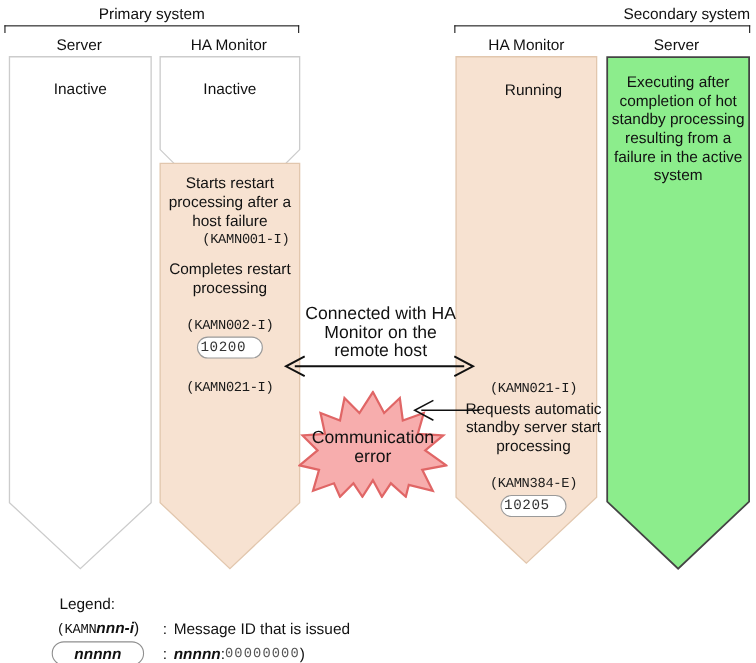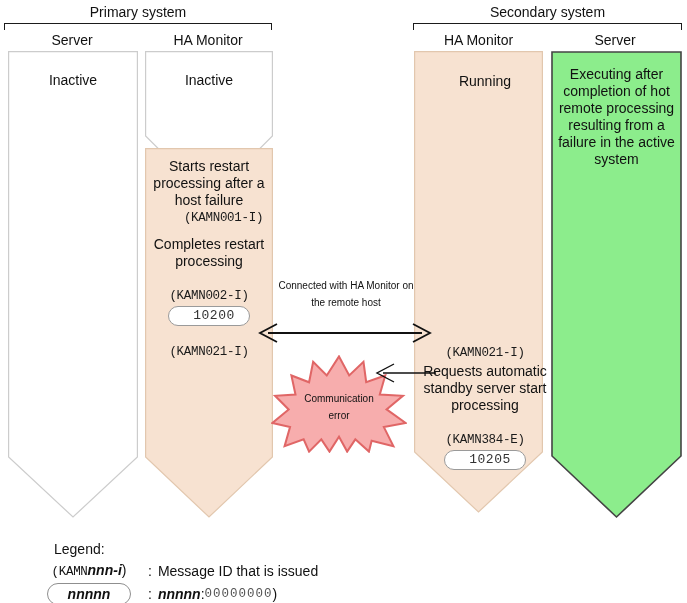--- a/index.html
+++ b/index.html
@@ -52,33 +52,33 @@
     font-family:"Liberation Mono","DejaVu Sans Mono",monospace;
     font-size:12.5px;
     letter-spacing:-0.3px;
     color:#1a1a1a;
   }
   .pill{
     display:inline-block;
     border:1px solid #9a9a9a;
     border-radius:10px;
     background:#ffffff;
-    padding:1px 14px 2px 24px;
+    padding:1px 14px 2px 2px;
     font-family:"Liberation Mono","DejaVu Sans Mono",monospace;
     font-size:13px;
     color:#333;
     letter-spacing:0.5px;
     line-height:15px;
   }
 
   
   .center-note{
     position:absolute;
     text-align:center;
-    font-size:10px;
+    font-size:16px;
     line-height:17px;
     color:#111;
   }
 
   
   .legend-title{font-size:14px;color:#111;margin-left:47px;}
   .legend-row{display:flex;align-items:center;font-size:14px;color:#111;}
   .legend-key{width:118px;text-align:center;}
   .legend-pill{
     display:inline-block;
@@ -96,21 +96,21 @@
 </style>
 </head>
 <body>
 
 <div class="abs sys-title" style="left:4px;top:4px;width:268px;">Primary system</div>
 <div class="abs bracket" style="left:4px;top:23px;width:268px;"></div>
 
 <div class="abs col-title" style="left:6px;top:32px;width:132px;">Server</div>
 <div class="abs col-title" style="left:143px;top:32px;width:130px;">HA Monitor</div>
 
-<div class="abs sys-title" style="left:413px;top:4px;width:269px;">Secondary system</div>
+<div class="abs sys-title" style="left:413px;top:4px;width:269px;text-align:right;">Secondary system</div>
 <div class="abs bracket" style="left:413px;top:23px;width:269px;"></div>
 
 <div class="abs col-title" style="left:413px;top:32px;width:131px;">HA Monitor</div>
 <div class="abs col-title" style="left:549px;top:32px;width:132px;">Server</div>
 
 <div class="abs" style="left:8px;top:51px;width:130px;height:467px;">
   <svg class="stroke-svg" width="130" height="467" viewBox="0 0 130 467">
     <polygon points="0.6,0.6 129.4,0.6 129.4,406 65,466 0.6,406" fill="#ffffff" stroke="#cccccc" stroke-width="1.2"></polygon>
   </svg>
   <div class="shape-text" style="top:21px;">Inactive</div>
@@ -151,21 +151,21 @@
   <div class="shape-text msgid" style="top:381px;">(KAMN384-E)</div>
   <div class="shape-text" style="top:399px;">
     <span class="pill">10205</span>
   </div>
 </div>
 
 <div class="abs" style="left:551px;top:51px;width:131px;height:468px;">
   <svg class="stroke-svg" width="131" height="468" viewBox="0 0 131 468">
     <polygon points="1,1 130,1 130,405 65.5,466 1,405" fill="#8ced8c" stroke="#444444" stroke-width="1.6"></polygon>
   </svg>
-  <div class="shape-text" style="top:15px;padding:0 4px;">Executing after completion of hot remote processing resulting from a failure in the active system</div>
+  <div class="shape-text" style="top:15px;padding:0 4px;">Executing after completion of hot standby processing resulting from a failure in the active system</div>
 </div>
 
 <div class="center-note" style="left:276px;top:277px;width:140px;">Connected with HA Monitor on the remote host</div>
 
 <svg class="abs" style="left:255px;top:322px;" width="180" height="22" viewBox="0 0 180 22">
   <line x1="13" y1="11" x2="167" y2="11" stroke="#111" stroke-width="1.8"></line>
   <polyline points="22,2 5,11 22,20" fill="none" stroke="#111" stroke-width="1.8"></polyline>
   <polyline points="158,2 175,11 158,20" fill="none" stroke="#111" stroke-width="1.8"></polyline>
 </svg>
 

